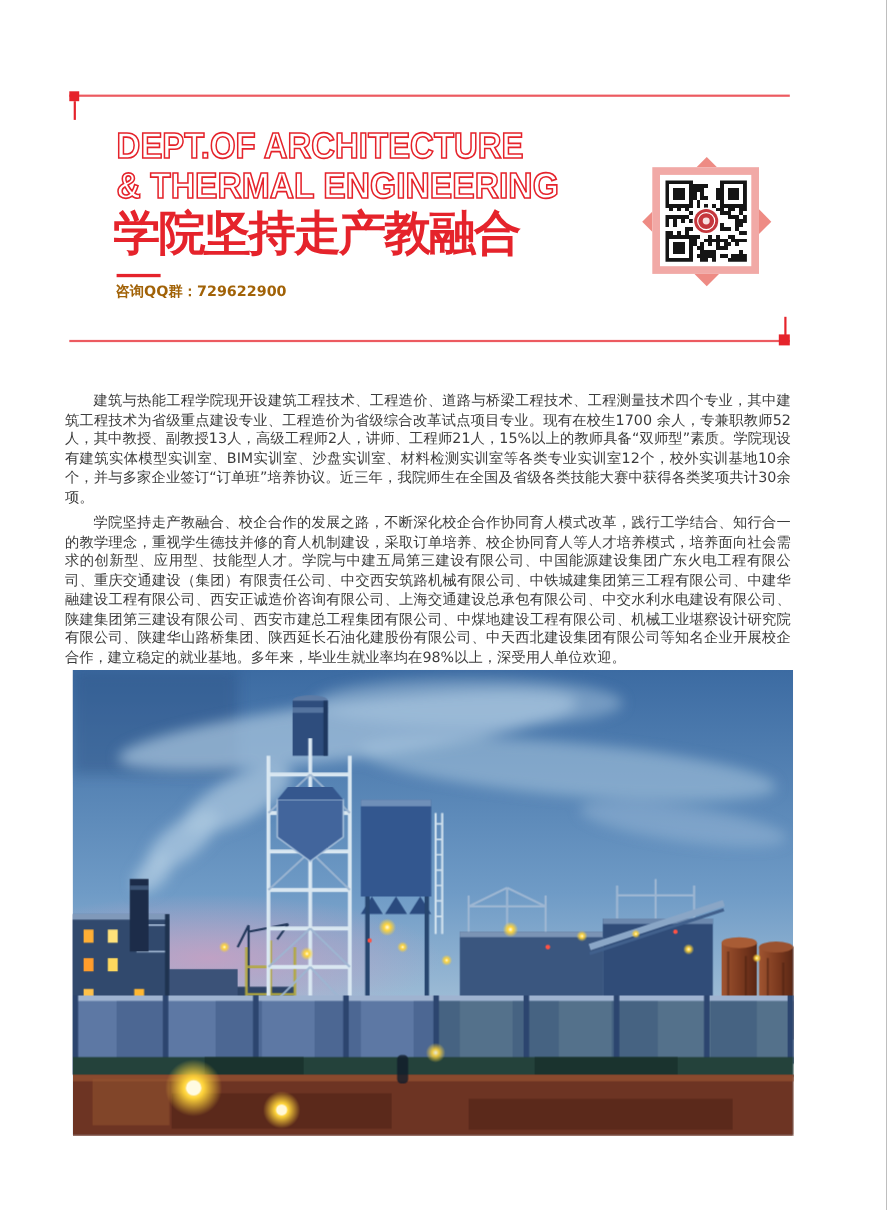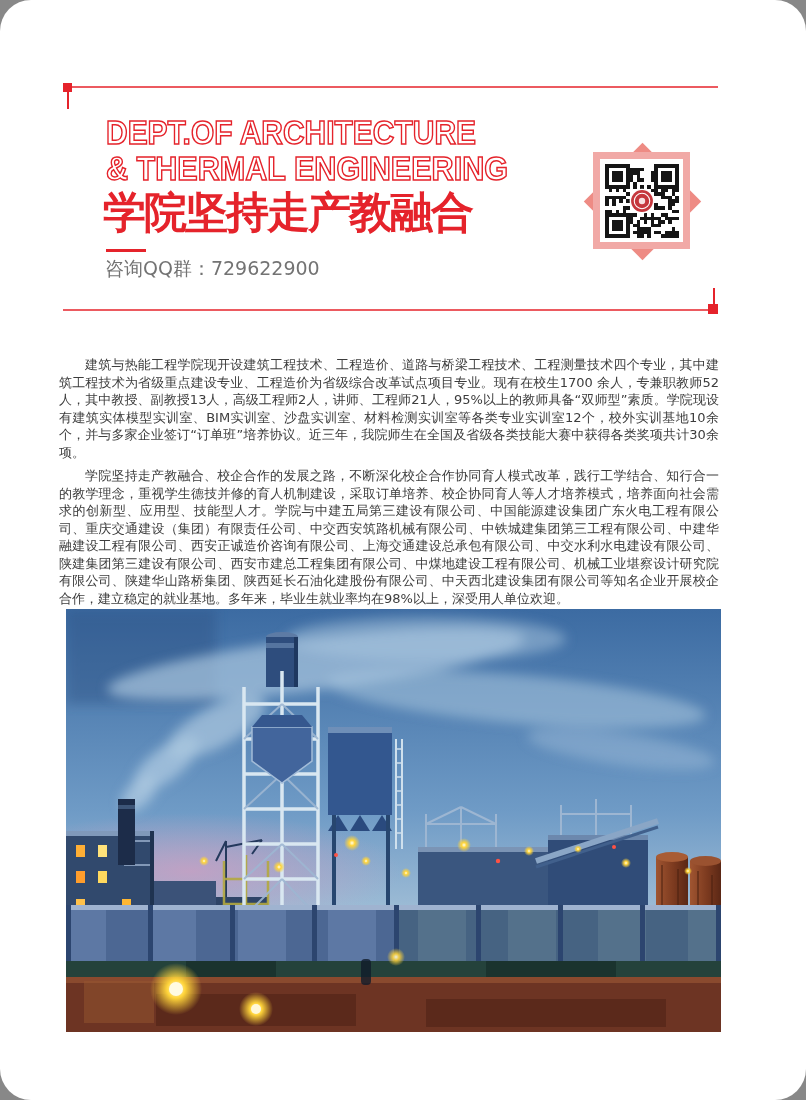--- a/index.html
+++ b/index.html
@@ -1,41 +1,40 @@
 <!DOCTYPE html>
 <html><head>
 <meta charset="utf-8">
 <style>
   html,body{margin:0;padding:0;background:#888;}
   .page{
     position:relative;width:806px;height:1100px;margin:0 auto;
     background:#fff;overflow:hidden;
     font-family:"DejaVu Sans","Liberation Sans",sans-serif;
-    border-radius:31px;
   }
   
   .rule{position:absolute;background:#e5232b;}
   .rule.soft{background:rgba(229,35,43,.75);}
   .sq-top{left:63px;top:83px;width:9px;height:9px;}
   .hl-top{left:63px;top:86px;width:655px;height:2px;}
   .vl-top{left:67px;top:92px;width:2px;height:17px;}
   .hl-bot{left:63px;top:309px;width:655px;height:2px;}
   .sq-bot{left:708px;top:304px;width:10px;height:10px;}
   .vl-bot{left:713px;top:288px;width:2px;height:17px;}
   
   .title-en{position:absolute;left:104px;top:116px;}
   .title-zh{
     position:absolute;left:103px;top:189px;
     font-size:43px;font-weight:bold;color:#e5232b;
     letter-spacing:-2px;white-space:nowrap;line-height:1.1;
   }
   .title-underline{position:absolute;left:106px;top:249px;width:40px;height:3px;background:#e5232b;}
   .qq-line{
     position:absolute;left:105px;top:256px;
-    font-size:19px;font-weight:normal;color:#737373;white-space:nowrap;
+    font-size:13px;font-weight:bold;color:#a16207;white-space:nowrap;
   }
   
   .qr-wrap{position:absolute;left:576px;top:135px;width:132px;height:132px;}
   .qr-diamond{
     position:absolute;left:25px;top:25px;width:83px;height:83px;
     background:#ee8b84;transform:rotate(45deg);
   }
   .qr-frame{
     position:absolute;left:17px;top:17px;width:97px;height:97px;
     background:#fff;border:7px solid #f1a9a6;box-sizing:border-box;
@@ -87,21 +86,21 @@
         </g>
       </svg>
     </div>
   </div>
 
   <div class="rule soft hl-bot"></div>
   <div class="rule sq-bot"></div>
   <div class="rule vl-bot"></div>
 
   <div class="article">
-    <p>建筑与热能工程学院现开设建筑工程技术、工程造价、道路与桥梁工程技术、工程测量技术四个专业，其中建筑工程技术为省级重点建设专业、工程造价为省级综合改革试点项目专业。现有在校生1700 余人，专兼职教师52人，其中教授、副教授13人，高级工程师2人，讲师、工程师21人，95%以上的教师具备“双师型”素质。学院现设有建筑实体模型实训室、BIM实训室、沙盘实训室、材料检测实训室等各类专业实训室12个，校外实训基地10余个，并与多家企业签订“订单班”培养协议。近三年，我院师生在全国及省级各类技能大赛中获得各类奖项共计30余项。</p>
+    <p>建筑与热能工程学院现开设建筑工程技术、工程造价、道路与桥梁工程技术、工程测量技术四个专业，其中建筑工程技术为省级重点建设专业、工程造价为省级综合改革试点项目专业。现有在校生1700 余人，专兼职教师52人，其中教授、副教授13人，高级工程师2人，讲师、工程师21人，15%以上的教师具备“双师型”素质。学院现设有建筑实体模型实训室、BIM实训室、沙盘实训室、材料检测实训室等各类专业实训室12个，校外实训基地10余个，并与多家企业签订“订单班”培养协议。近三年，我院师生在全国及省级各类技能大赛中获得各类奖项共计30余项。</p>
     <p>学院坚持走产教融合、校企合作的发展之路，不断深化校企合作协同育人模式改革，践行工学结合、知行合一的教学理念，重视学生德技并修的育人机制建设，采取订单培养、校企协同育人等人才培养模式，培养面向社会需求的创新型、应用型、技能型人才。学院与中建五局第三建设有限公司、中国能源建设集团广东火电工程有限公司、重庆交通建设（集团）有限责任公司、中交西安筑路机械有限公司、中铁城建集团第三工程有限公司、中建华融建设工程有限公司、西安正诚造价咨询有限公司、上海交通建设总承包有限公司、中交水利水电建设有限公司、陕建集团第三建设有限公司、西安市建总工程集团有限公司、中煤地建设工程有限公司、机械工业堪察设计研究院有限公司、陕建华山路桥集团、陕西延长石油化建股份有限公司、中天西北建设集团有限公司等知名企业开展校企合作，建立稳定的就业基地。多年来，毕业生就业率均在98%以上，深受用人单位欢迎。</p>
   </div>
 
   <div class="photo">
     <svg viewBox="0 0 655 423" preserveAspectRatio="none" xmlns="http://www.w3.org/2000/svg">
       <defs>
         <linearGradient id="sky" x1="0" y1="0" x2="0" y2="1">
           <stop offset="0" stop-color="#3c6ba2"></stop>
           <stop offset="0.48" stop-color="#6f9bc6"></stop>
           <stop offset="0.72" stop-color="#9fbdd6"></stop>

